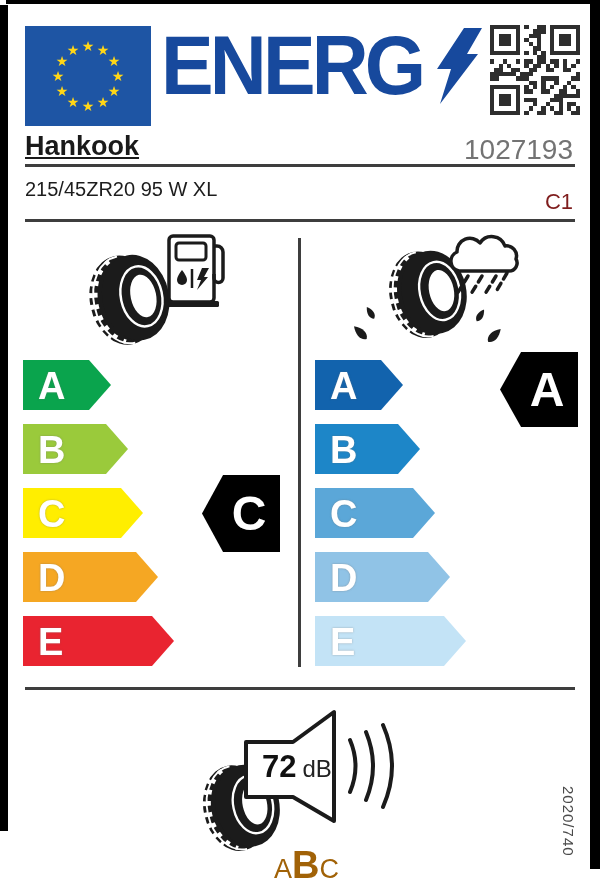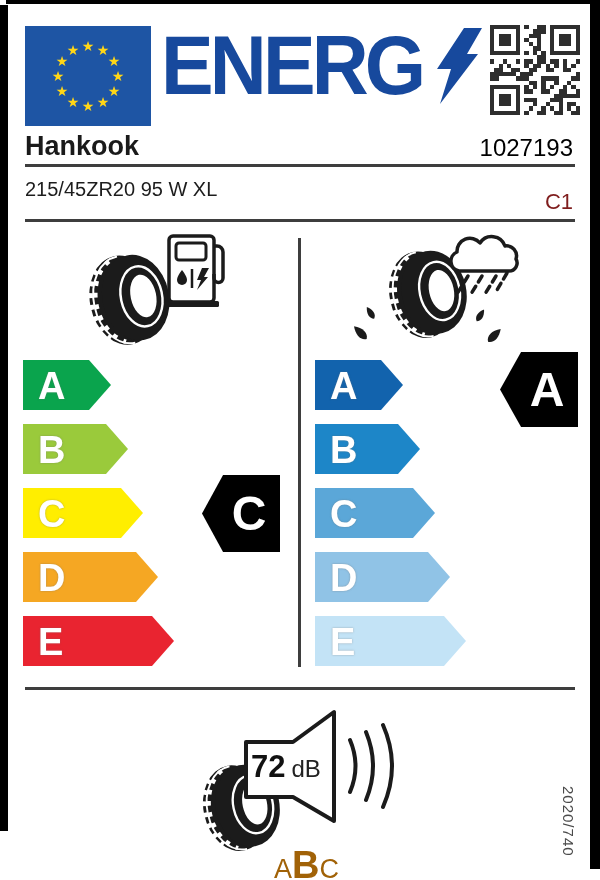--- a/index.html
+++ b/index.html
@@ -11,22 +11,22 @@
   .frame-right{position:absolute;left:590px;top:0;width:10px;height:869px;background:#000;}
 
   
   .flag{position:absolute;left:25px;top:26px;width:126px;height:100px;}
   .energ{position:absolute;left:161px;top:18px;font-size:83px;font-weight:bold;
          letter-spacing:-4px;line-height:96px;transform:scaleX(.95);transform-origin:left center;}
   .bolt{position:absolute;left:436px;top:28px;}
   .qr{position:absolute;left:487px;top:25px;width:96px;height:90px;}
 
   
-  .brand{position:absolute;left:25px;top:131px;font-size:27px;font-weight:bold;color:#1a1a1a;}
-  .artnum{position:absolute;right:27px;top:134px;font-size:24px;color:#000000;}
+  .brand{position:absolute;left:25px;top:131px;font-size:27px;font-weight:bold;color:#1a1a1a;text-decoration:underline;}
+  .artnum{position:absolute;right:27px;top:134px;font-size:28px;color:#737373;}
   .rule{position:absolute;left:25px;width:550px;height:3px;background:#3e3e3e;}
   .rule1{top:164px;} .rule2{top:219px;} .rule3{top:687px;}
   .size{position:absolute;left:25px;top:178px;font-size:20px;color:#1d1d1d;}
   .tclass{position:absolute;right:27px;top:189px;font-size:22px;color:#7f1d1d;}
 
   
   .vdivider{position:absolute;left:298px;top:238px;width:3px;height:429px;background:#3e3e3e;}
   .icon-fuel{position:absolute;left:75px;top:232px;}
   .icon-wet{position:absolute;left:350px;top:226px;}
 
@@ -39,21 +39,21 @@
        color:#fff;text-shadow:0 0 2px rgba(110,110,110,.55);}
   .rating{position:absolute;background:#000;color:#fff;display:flex;align-items:center;
        justify-content:center;padding-left:16px;box-sizing:border-box;font-weight:bold;font-size:48px;
        clip-path:polygon(0 50%, 27% 0, 100% 0, 100% 100%, 27% 100%);}
   .rating-fuel{left:202px;top:475px;width:78px;height:77px;}
   .rating-wet{left:500px;top:352px;width:78px;height:75px;}
 
   
   .icon-noise{position:absolute;left:180px;top:700px;}
   .noise-db{position:absolute;left:251px;top:749px;white-space:nowrap;}
-  .noise-db .val{font-size:31px;font-weight:bold;color:#111;}
+  .noise-db .val{font-size:31px;font-weight:bold;color:#111;margin-left:11px;}
   .noise-db .unit{font-size:24px;color:#222;margin-left:6px;font-weight:normal;}
   .noise-abc{position:absolute;left:274px;top:844px;white-space:nowrap;color:#a16207;text-align:center;}
   .noise-abc .na{font-size:27px;} .noise-abc .nb{font-size:38px;font-weight:bold;} .noise-abc .nc{font-size:27px;}
 
   .regulation{position:absolute;left:560px;top:786px;writing-mode:vertical-rl;
        font-size:15px;color:#4a4a4a;letter-spacing:1px;}
 </style>
 </head>
 <body>
 

